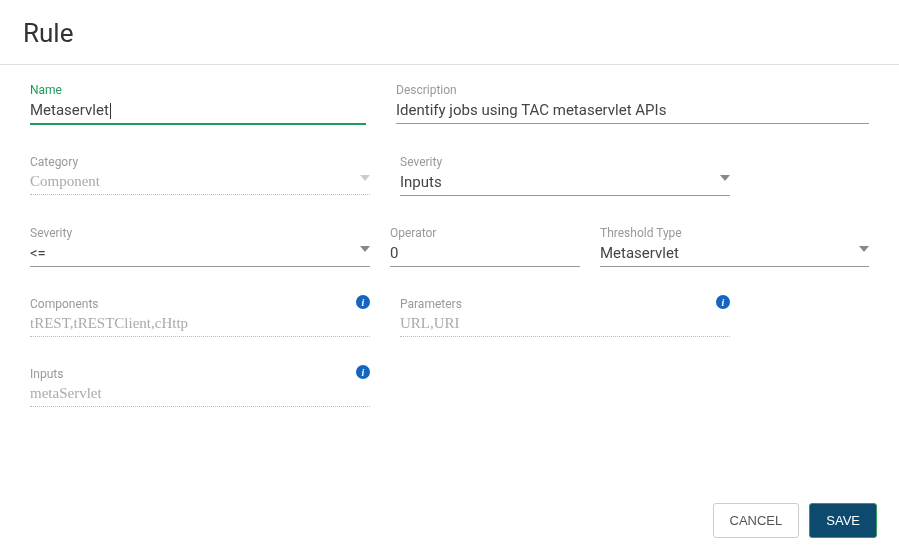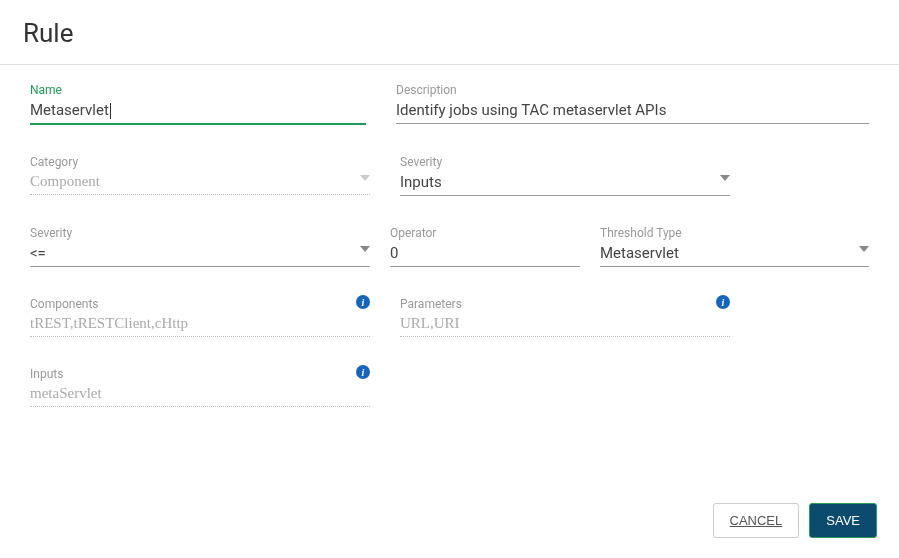--- a/index.html
+++ b/index.html
@@ -119,21 +119,20 @@
       font-size: 13px;
       padding: 9px 16px;
       border-radius: 3px;
       cursor: pointer;
       font-weight: 500;
     }
     .btn-cancel {
       background: #fff;
       border: 1px solid #ccc;
       color: #555;
-      text-decoration: underline;
     }
     .btn-save {
       background: #0c4a6e;
       border: 1px solid #2e9c57;
       color: #fff;
     }
     .cursor::after{
       content:"";
       display:inline-block;
       width:1px;

